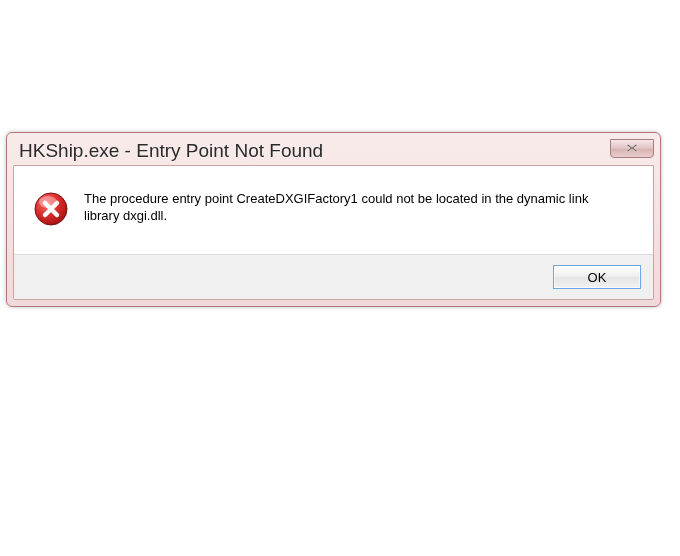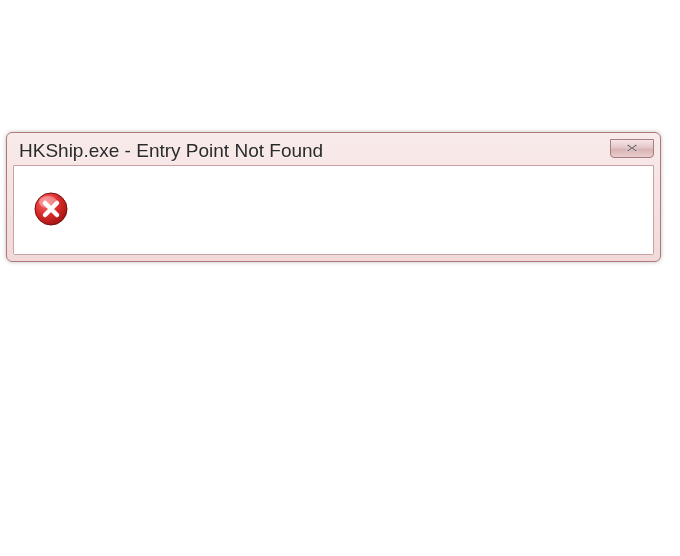--- a/index.html
+++ b/index.html
@@ -122,15 +122,21 @@
               <stop offset="0%" stop-color="#ff6b6b"></stop>
               <stop offset="55%" stop-color="#d92a2a"></stop>
               <stop offset="100%" stop-color="#a31212"></stop>
             </radialGradient>
           </defs>
           <circle cx="17" cy="17" r="16" fill="url(#redG)" stroke="#7a0d0d" stroke-width="1"></circle>
           <ellipse cx="14" cy="10" rx="9" ry="6" fill="rgba(255,255,255,0.35)"></ellipse>
           <path d="M11 11 L23 23 M23 11 L11 23" stroke="#ffffff" stroke-width="4.5" stroke-linecap="round"></path>
         </svg>
       </div>
+      <div class="message">The procedure entry point CreateDXGIFactory1 could not be located in the dynamic link library dxgi.dll.</div>
+    </div>
+    <div class="button-row">
+      <div class="ok-button">
+        <span>OK</span>
+      </div>
     </div>
   </div>
 </div>
 
 </body></html>

